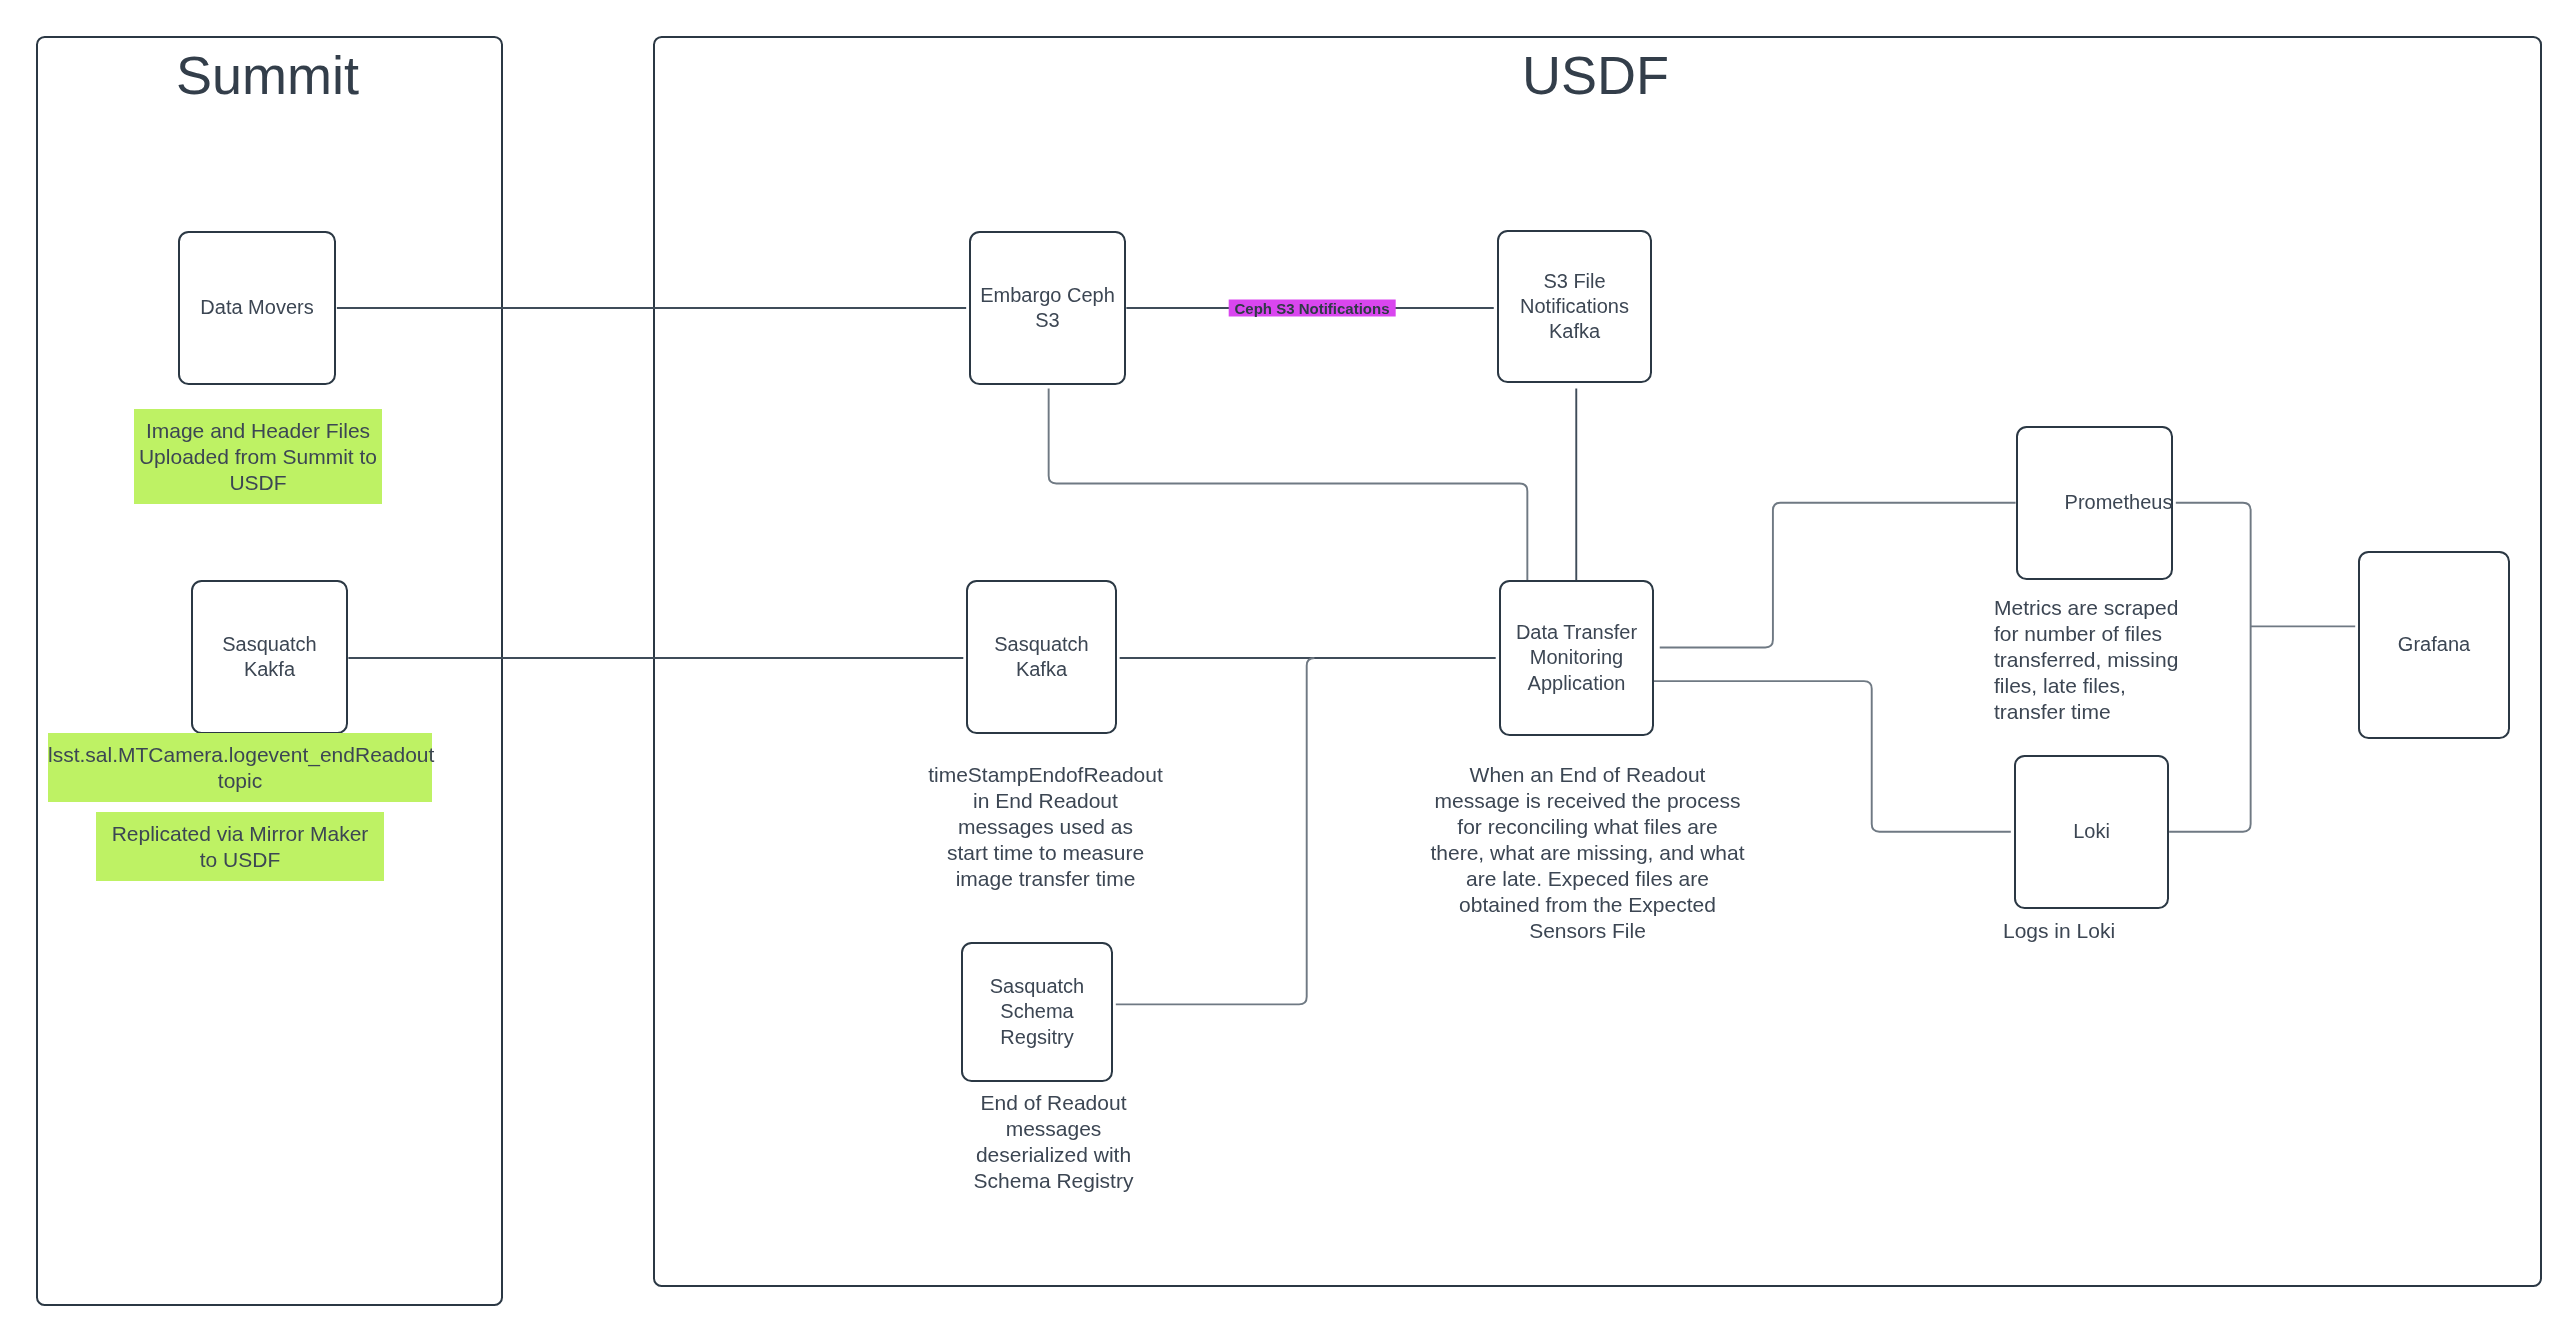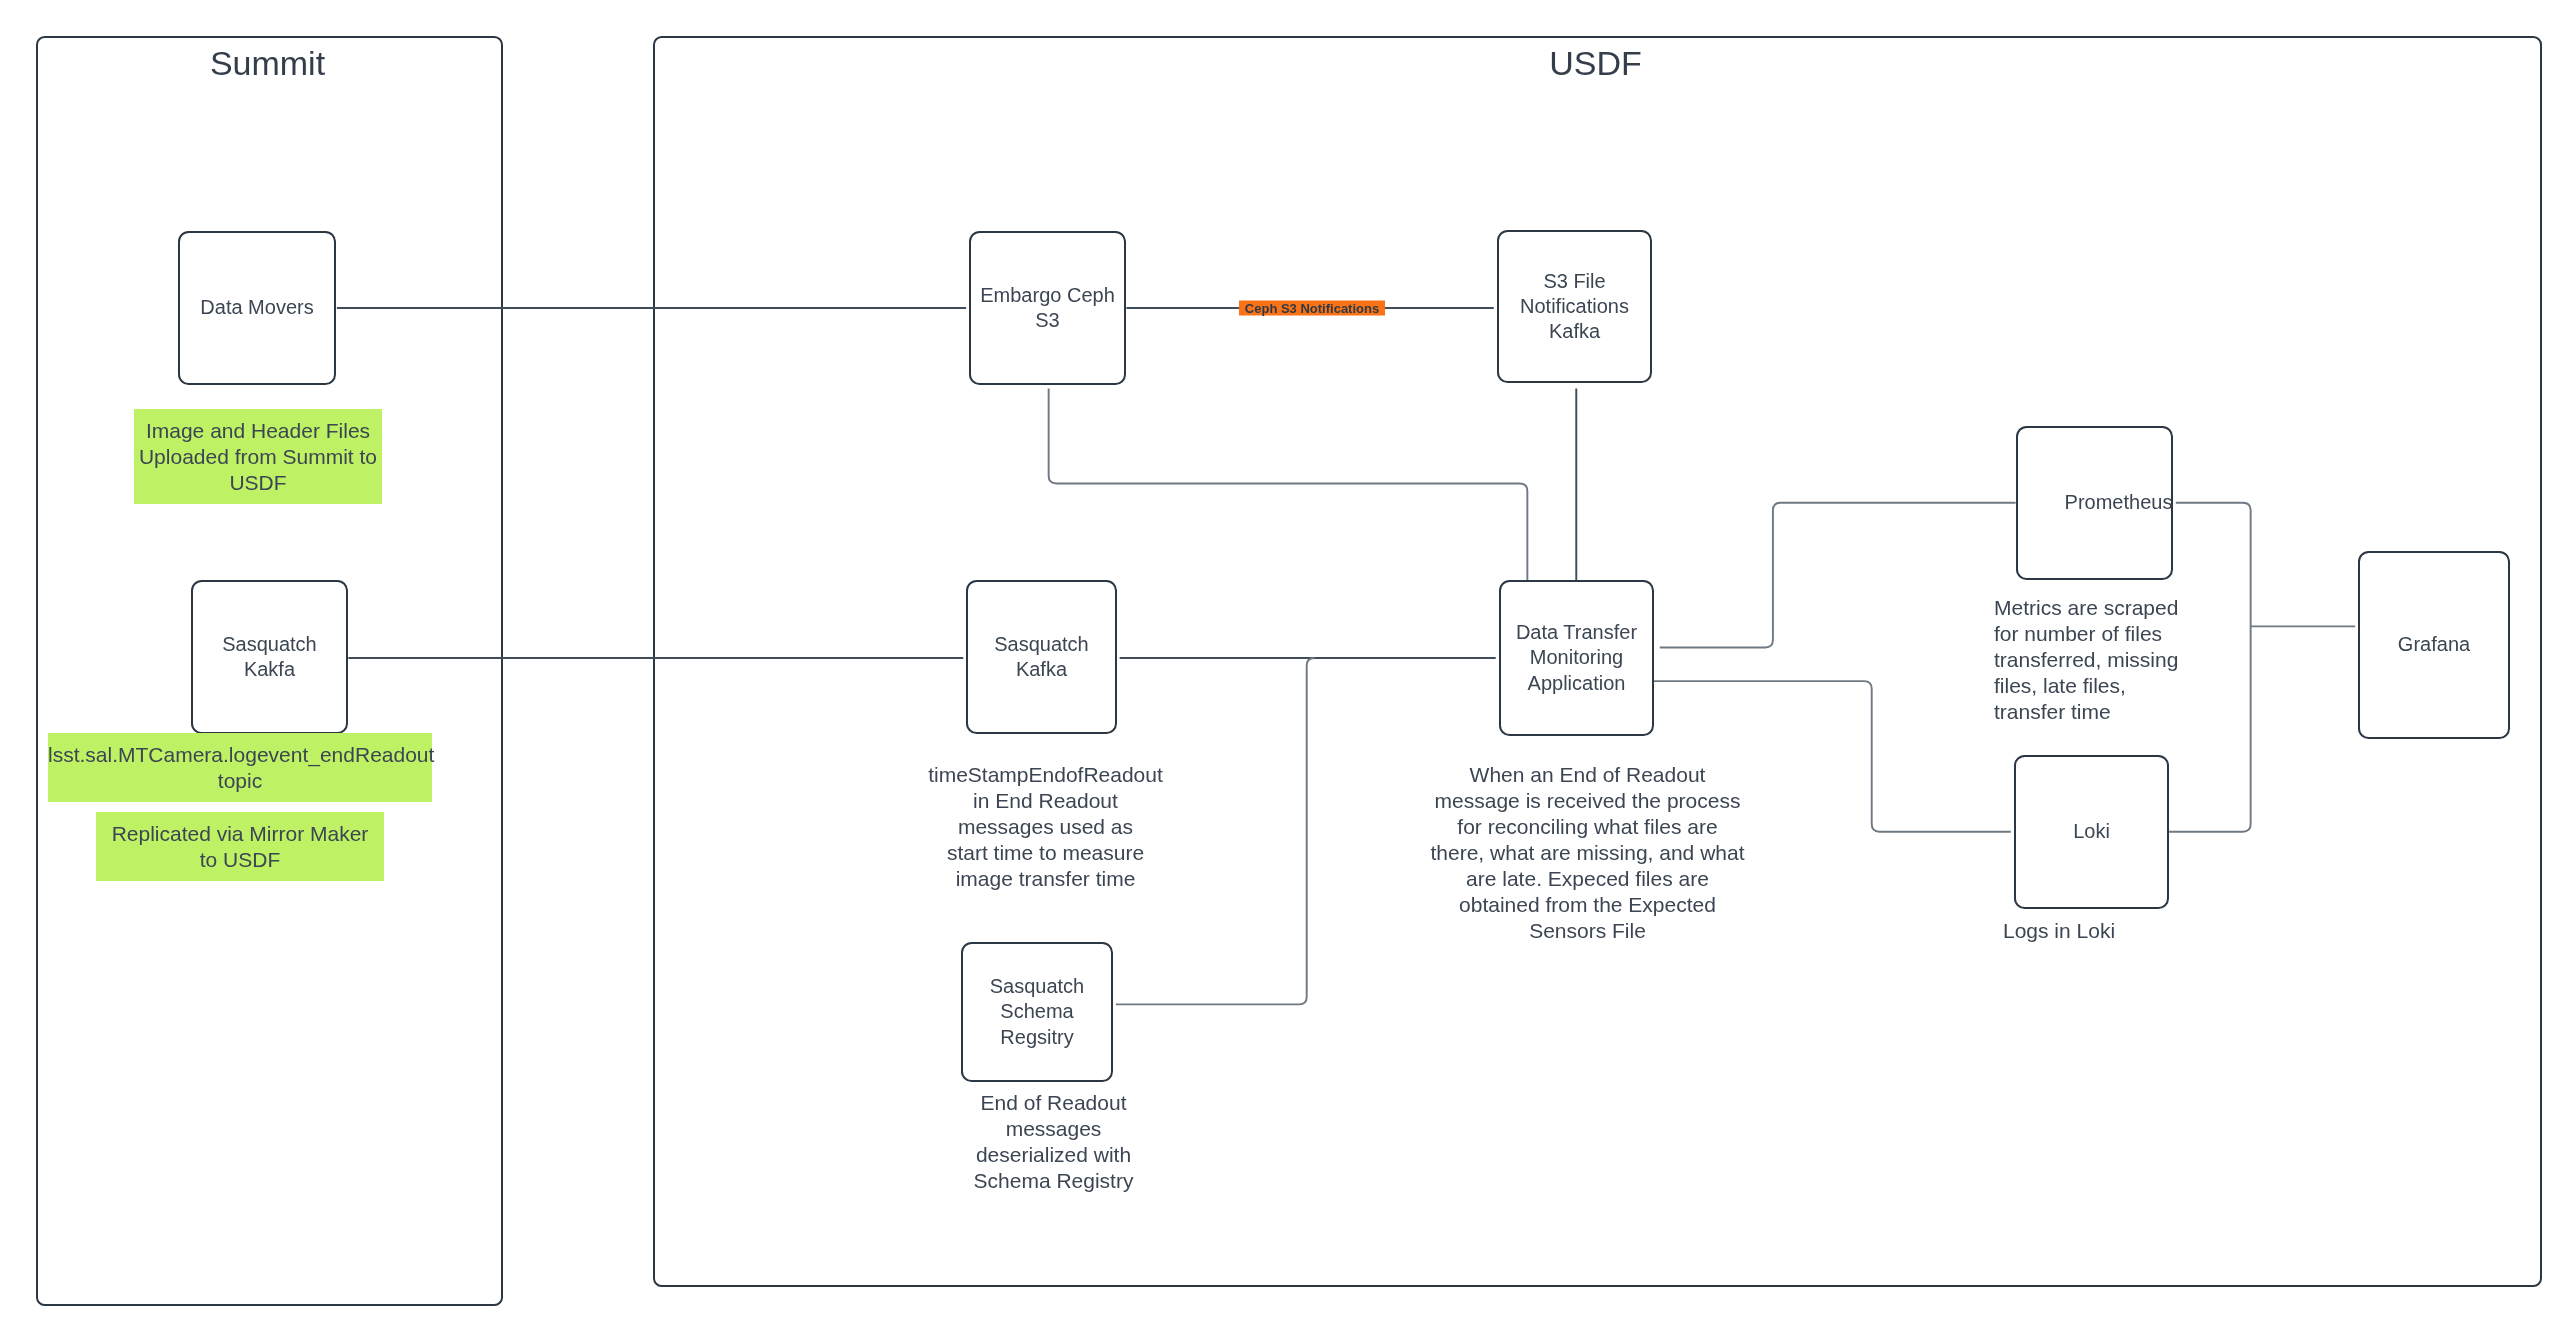--- a/index.html
+++ b/index.html
@@ -14,21 +14,21 @@
   .container-box{
     position:absolute;
     border:2.9px solid #2b3844;
     border-radius:8.6px;
     background:transparent;
     z-index:0;
   }
   .container-title{
     position:absolute;
     text-align:center;
-    font-size:34px;
+    font-size:54px;
     color:#333e4a;
     z-index:2;
   }
   .edge-layer{
     position:absolute;left:0;top:0;z-index:1;
   }
   .edge-layer path{fill:none;stroke-linejoin:round;stroke-linecap:butt;}
   .edge-dark{stroke:#3f4c59;stroke-width:2px;}
   .edge-light{stroke:#6f7983;stroke-width:2px;}
   .node{
@@ -50,23 +50,23 @@
     color:#3c4653;
     white-space:pre-line;
     z-index:2;
   }
   .a-center{text-align:center;}
   .a-left{text-align:left;}
   .bg-faint{background:#bef264;padding:8.6px 0;}
   .edge-label{
     position:absolute;
     transform:translate(-50%,-50%);
-    font-size:13px;font-weight:700;
+    font-size:15px;font-weight:700;
     color:#2f3a46;
-    background:#f97316;
+    background:#d946ef;
     padding:0 5.8px;
     z-index:2;
     white-space:nowrap;
   }
 </style>
 </head>
 <body>
 
 <div class="canvas">
 

